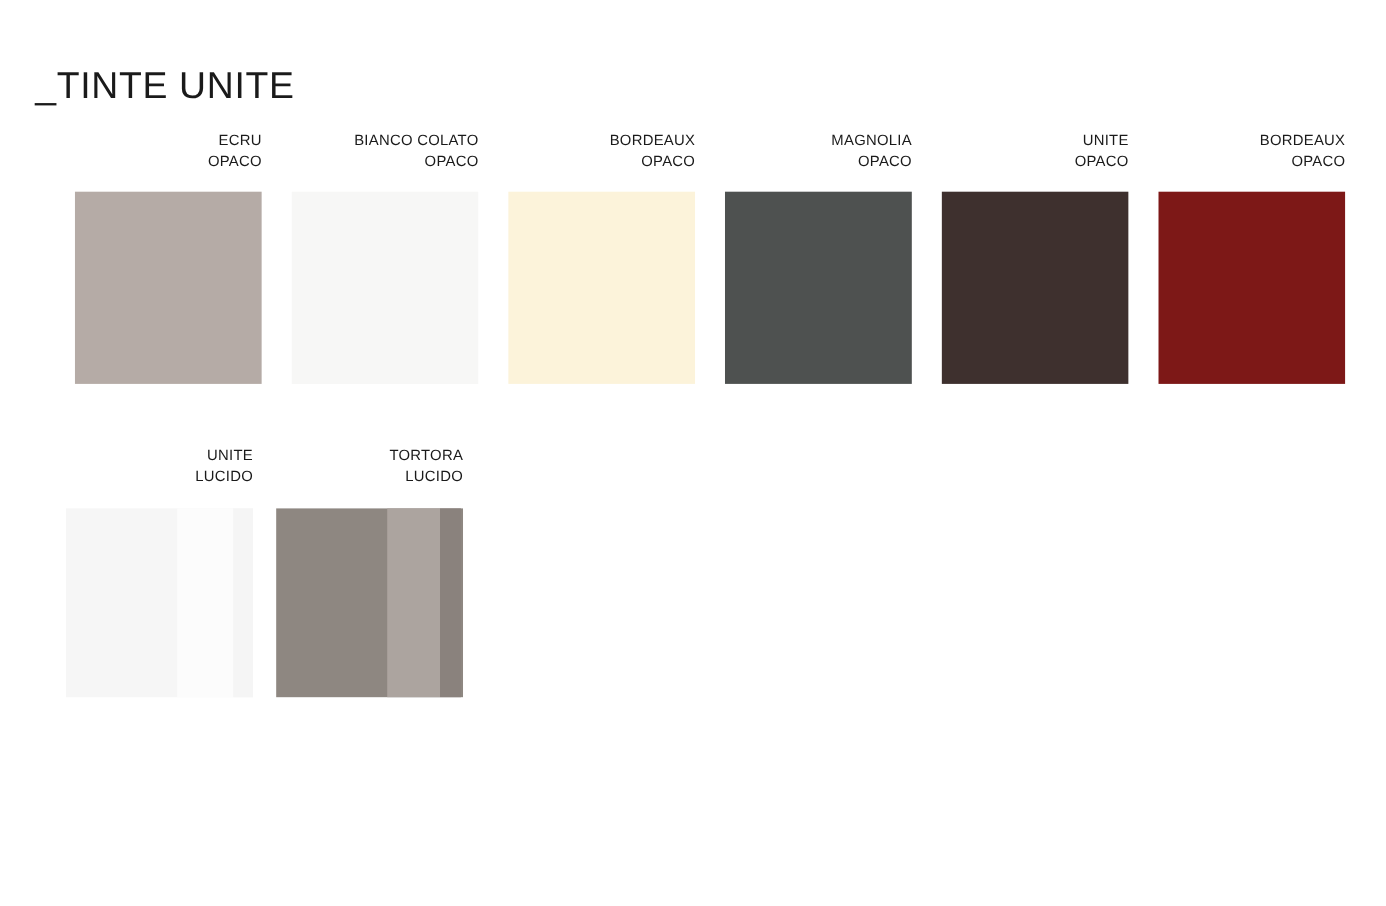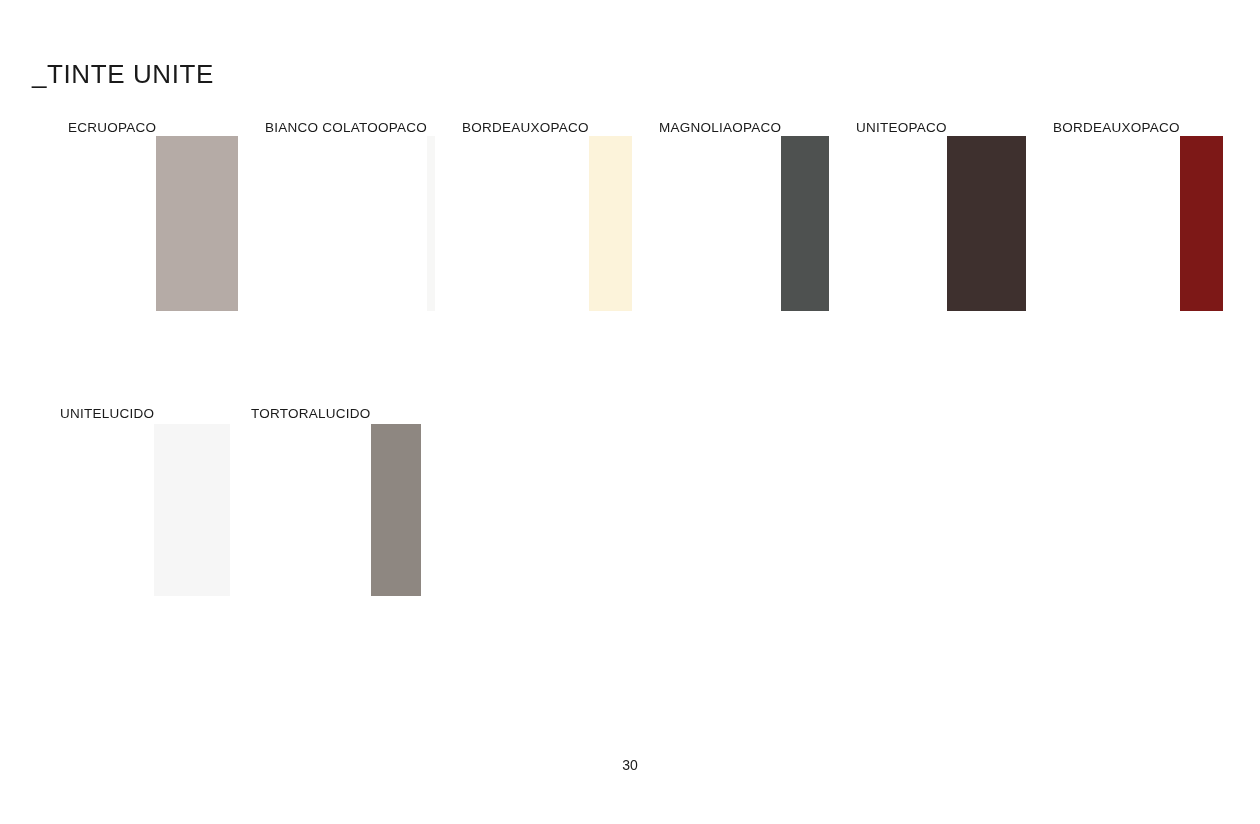--- a/index.html
+++ b/index.html
@@ -17,40 +17,40 @@
     width: 1260px;
     height: 824px;
     background: #ffffff;
   }
 
   
   .page-title {
     position: absolute;
     left: 32px;
     top: 59px;
-    font-size: 26px;
+    font-size: 34px;
     font-weight: 300;
     letter-spacing: 0.6px;
     color: #1a1a1a;
     white-space: nowrap;
   }
 
   
   .swatch-row {
     position: absolute;
     display: flex;
   }
 
   .row-1 { left: 68px; top: 118px; }
   .row-2 { left: 60px; top: 404px; }
 
   .swatch-cell {
     display: flex;
-    flex-direction: row;
-    align-items: flex-start;
+    flex-direction: column;
+    align-items: flex-end;
   }
 
   .row-1 .swatch-cell { width: 170px; margin-right: 27px; }
   .row-1 .swatch-cell:last-child { margin-right: 16px; }
 
   .row-2 .swatch-cell { width: 170px; margin-right: 21px; }
   .row-2 .swatch-cell:last-child { margin-right: 4px; }
 
   .swatch-label {
     font-size: 13.5px;
@@ -174,15 +174,14 @@
       <div class="swatch-label">LUCIDO</div>
       <div class="swatch-chip">
         <div class="chip-base" style="background: rgb(142, 135, 129);"></div>
         <div class="chip-band" style="left: 101px; width: 48px; background: rgb(172, 164, 159);"></div>
         <div class="chip-band" style="left: 149px; width: 19px; background: rgb(138, 130, 125);"></div>
       </div>
     </div>
 
   </div>
 
-  <div class="page-number">30</div>
 
 </div>
 
 </body></html>

